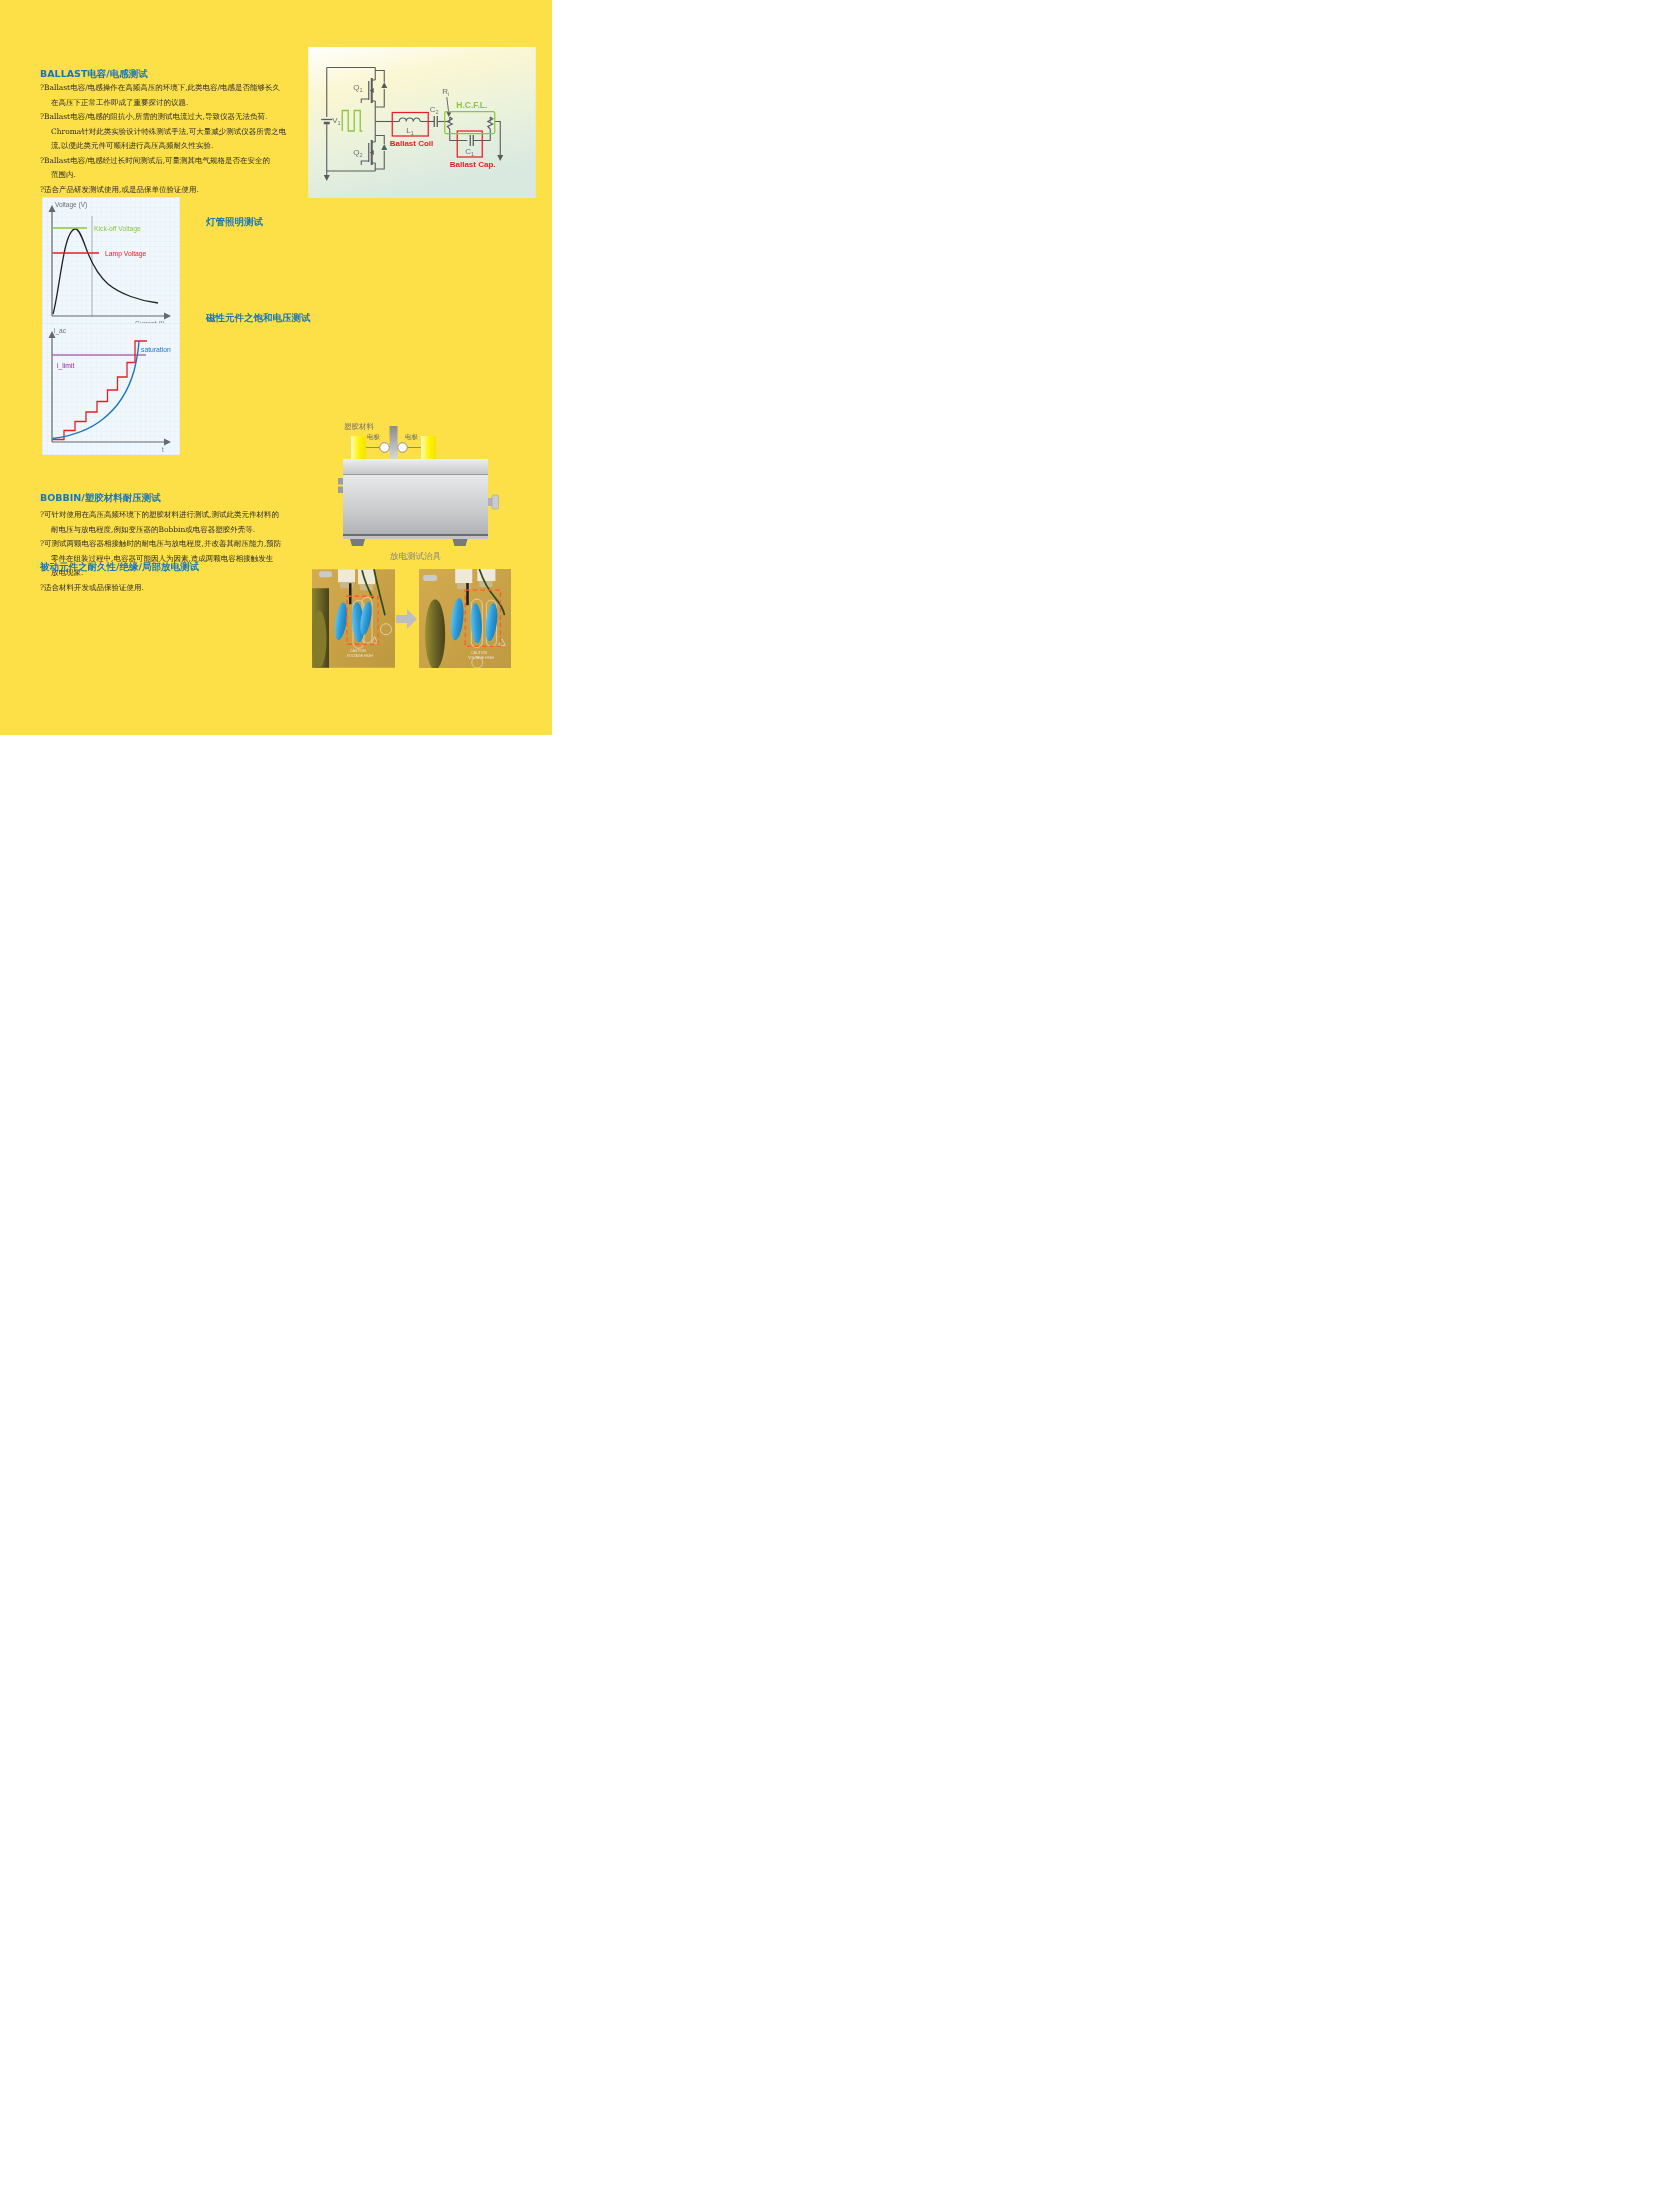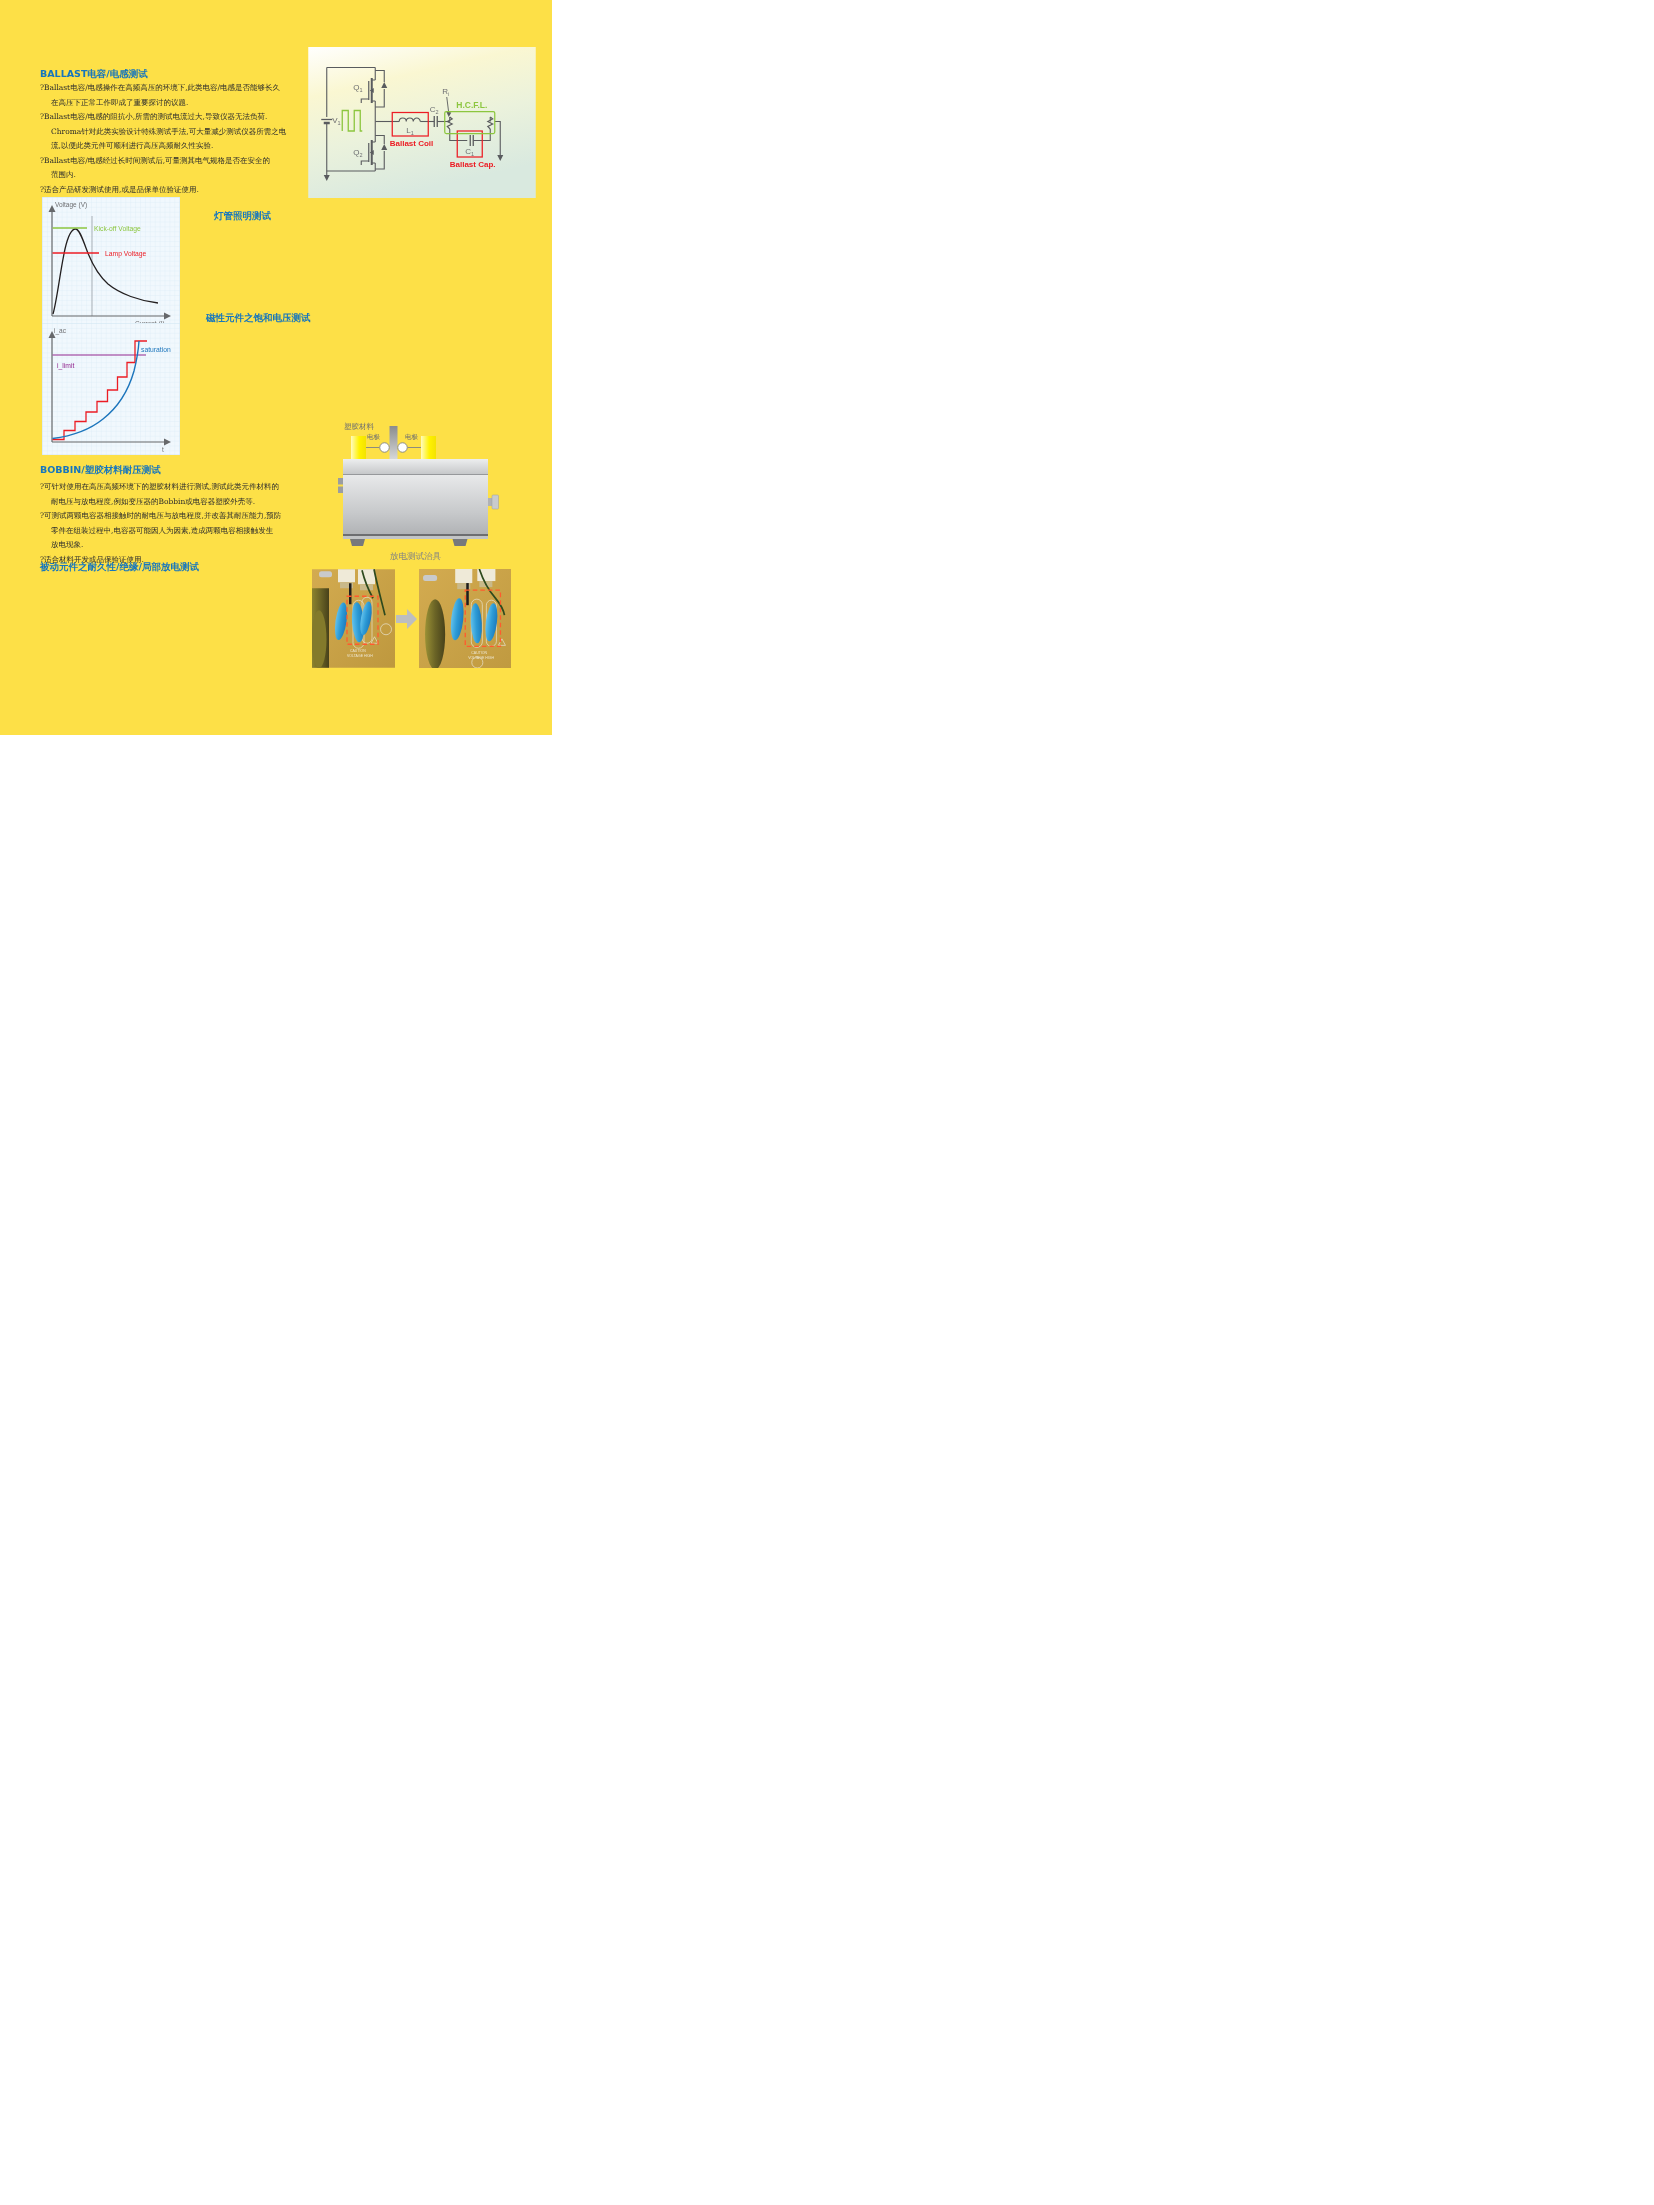--- a/index.html
+++ b/index.html
@@ -7,25 +7,25 @@
         font-family:"DejaVu Serif","Liberation Serif",serif;}
   .sec{position:absolute;}
   .sec-title{color:#1676BE;font-weight:bold;font-size:9.5px;line-height:12px;
              font-family:"DejaVu Sans","Liberation Sans",sans-serif;white-space:nowrap;}
   .lines{margin-top:4px;}
   .line{color:#2a2a2c;font-size:7.5px;white-space:nowrap;}
   .indent{padding-left:11px;}
   #sec-ballast{left:40px;top:68px;}
   #sec-ballast .lines{margin-top:1px;}
   #sec-ballast .line{height:14.5px;line-height:14.5px;}
-  #sec-lamp{left:206px;top:210px;margin-left:8px;}
+  #sec-lamp{left:206px;top:216px;}
   #sec-lamp .line{height:13.5px;line-height:13.5px;}
   #sec-magnetic{left:206px;top:312px;}
   #sec-magnetic .line{height:13.5px;line-height:13.5px;}
-  #sec-bobbin{left:40px;top:464px;}
+  #sec-bobbin{left:40px;top:492px;}
   #sec-bobbin .line{height:14.5px;line-height:14.5px;}
   #sec-passive{left:40px;top:561px;}
   #sec-passive .line{height:15.5px;line-height:15.5px;}
   .abs{position:absolute;}
   svg text{font-family:"Liberation Sans","DejaVu Sans",sans-serif;}
 </style>
 </head>
 <body>
 
 <div id="page">

